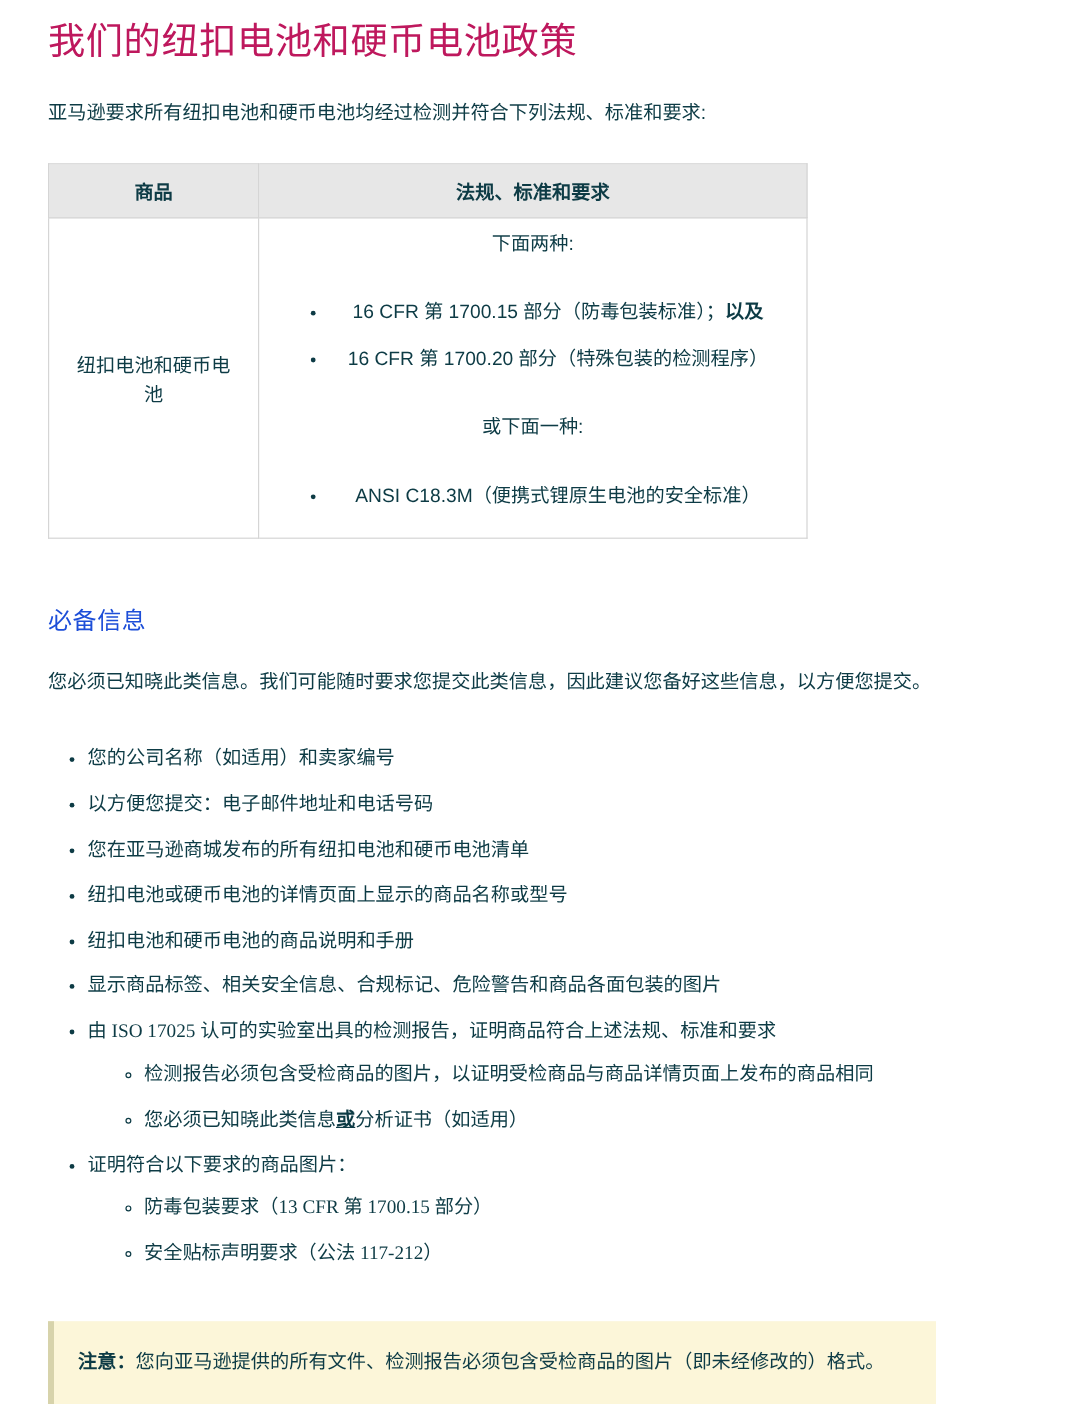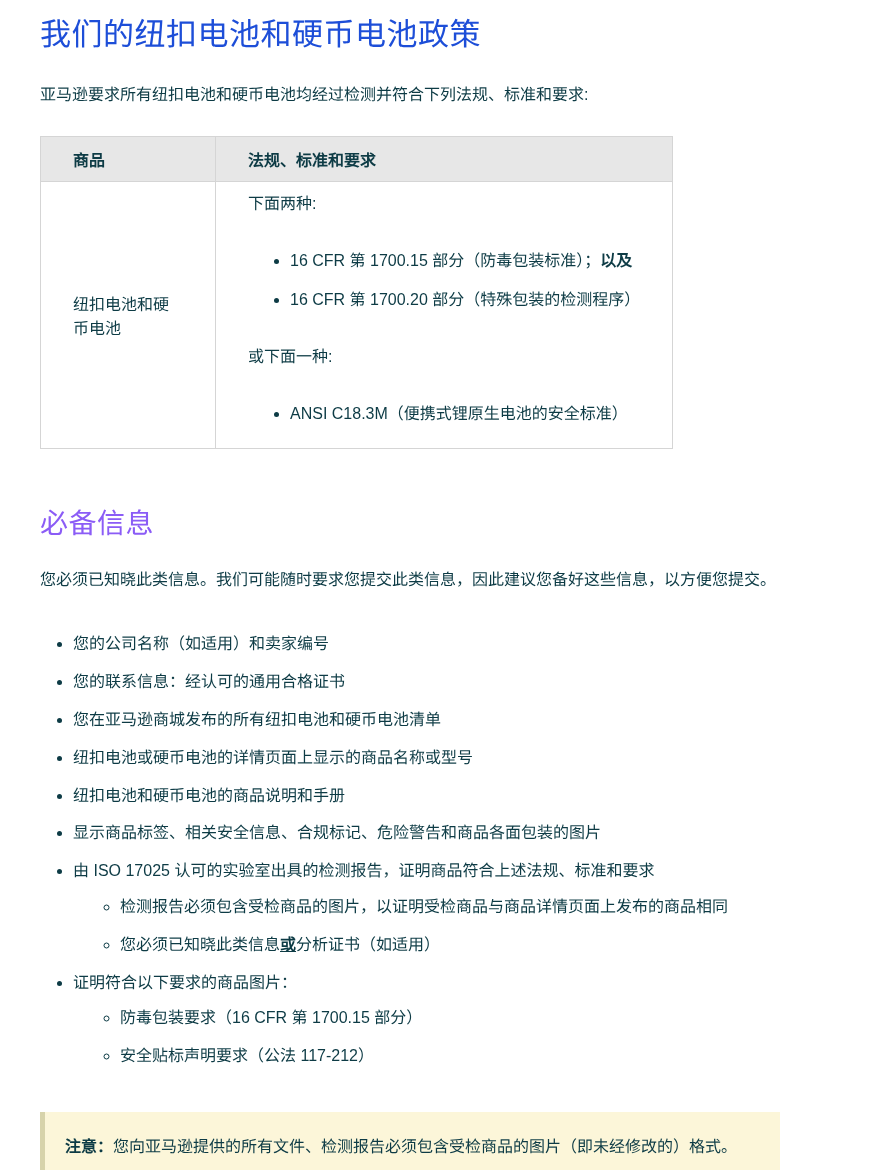--- a/index.html
+++ b/index.html
@@ -14,40 +14,40 @@
     min-height: 1170px;
     box-sizing: border-box;
     padding: 12px 33px 20px 40px;
     background: #ffffff;
   }
   h1.page-title {
     font-size: 31px;
     font-weight: 400;
     line-height: 1.25;
     margin: 4px 0 0 0;
-    color: #1d4ed8;
+    color: #be185d;
     letter-spacing: 0.5px;
   }
   p.intro {
     font-size: 16px;
     line-height: 1.6;
     margin: 27px 0 0 0;
   }
   table.policy-table {
     border-collapse: collapse;
     margin-top: 29px;
     table-layout: fixed;
     width: 632px;
   }
   table.policy-table th,
   table.policy-table td {
     border: 1px solid #d5d5d5;
     font-size: 16px;
-    text-align: left;
-    padding: 10px 32px;
+    text-align: center;
+    padding: 10px 16px;
   }
   table.policy-table th {
     background: #e7e7e7;
     font-weight: 700;
     height: 20px;
   }
   col.col-product { width: 175px; }
   col.col-rules { width: 457px; }
   td.product-cell {
     vertical-align: middle;
@@ -65,42 +65,43 @@
     margin: 33px 0 33px 0;
     padding-left: 42px;
   }
   td.rules-cell ul.single { margin-bottom: 12px; }
   td.rules-cell li {
     margin: 0 0 15px 0;
     line-height: 1.5;
   }
   td.rules-cell li:last-child { margin-bottom: 0; }
   h2.section-title {
-    font-size: 28px;
+    font-size: 20px;
     font-weight: 400;
     letter-spacing: 0.5px;
     margin: 52px 0 0 0;
-    color: #8b5cf6;
+    color: #1d4ed8;
   }
   p.section-intro {
     font-size: 16px;
     line-height: 1.75;
     margin: 25px 0 0 0;
     max-width: 745px;
   }
   ul.required-list {
     list-style: disc;
     margin: 38px 0 0 0;
     padding-left: 33px;
     font-size: 16px;
   }
   ul.required-list > li {
     margin: 0 0 13px 0;
     line-height: 1.55;
     max-width: 790px;
+    font-family: Liberation Serif, serif;
   }
   ul.required-list ul {
     list-style: circle;
     margin: 11px 0 2px 0;
     padding-left: 47px;
   }
   ul.required-list ul > li {
     margin: 0 0 13px 0;
     max-width: 720px;
   }
@@ -154,36 +155,36 @@
       </tr>
     </tbody>
   </table>
 
   <h2 class="section-title">必备信息</h2>
 
   <p class="section-intro">您必须已知晓此类信息。我们可能随时要求您提交此类信息，因此建议您备好这些信息，以方便您提交。</p>
 
   <ul class="required-list">
     <li>您的公司名称（如适用）和卖家编号</li>
-    <li>您的联系信息：经认可的通用合格证书</li>
+    <li>以方便您提交：电子邮件地址和电话号码</li>
     <li>您在亚马逊商城发布的所有纽扣电池和硬币电池清单</li>
     <li>纽扣电池或硬币电池的详情页面上显示的商品名称或型号</li>
     <li>纽扣电池和硬币电池的商品说明和手册</li>
     <li>显示商品标签、相关安全信息、合规标记、危险警告和商品各面包装的图片</li>
     <li>
       <span>由 ISO 17025 认可的实验室出具的检测报告，证明商品符合上述法规、标准和要求</span>
       <ul>
         <li>检测报告必须包含受检商品的图片，以证明受检商品与商品详情页面上发布的商品相同</li>
         <li><span>您必须已知晓此类信息</span><span class="bold-underline">或</span><span>分析证书（如适用）</span></li>
       </ul>
     </li>
     <li>
       <span>证明符合以下要求的商品图片：</span>
       <ul>
-        <li>防毒包装要求（16 CFR 第 1700.15 部分）</li>
+        <li>防毒包装要求（13 CFR 第 1700.15 部分）</li>
         <li>安全贴标声明要求（公法 117-212）</li>
       </ul>
     </li>
   </ul>
 
   <div class="note-box">
     <span class="bold">注意：</span><span>您向亚马逊提供的所有文件、检测报告必须包含受检商品的图片（即未经修改的）格式。</span>
   </div>
 
 </div>

